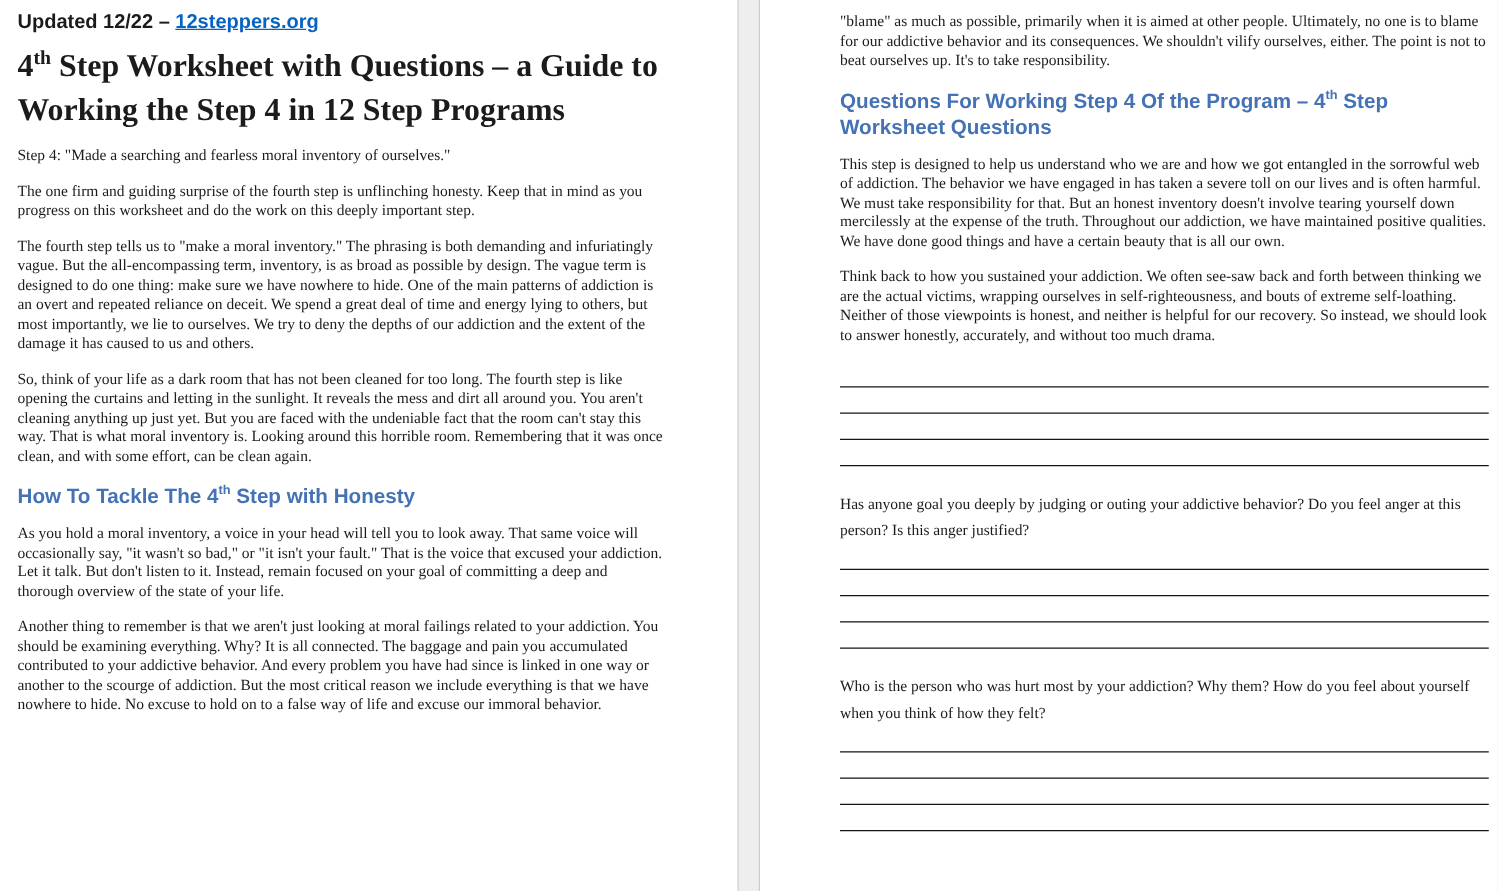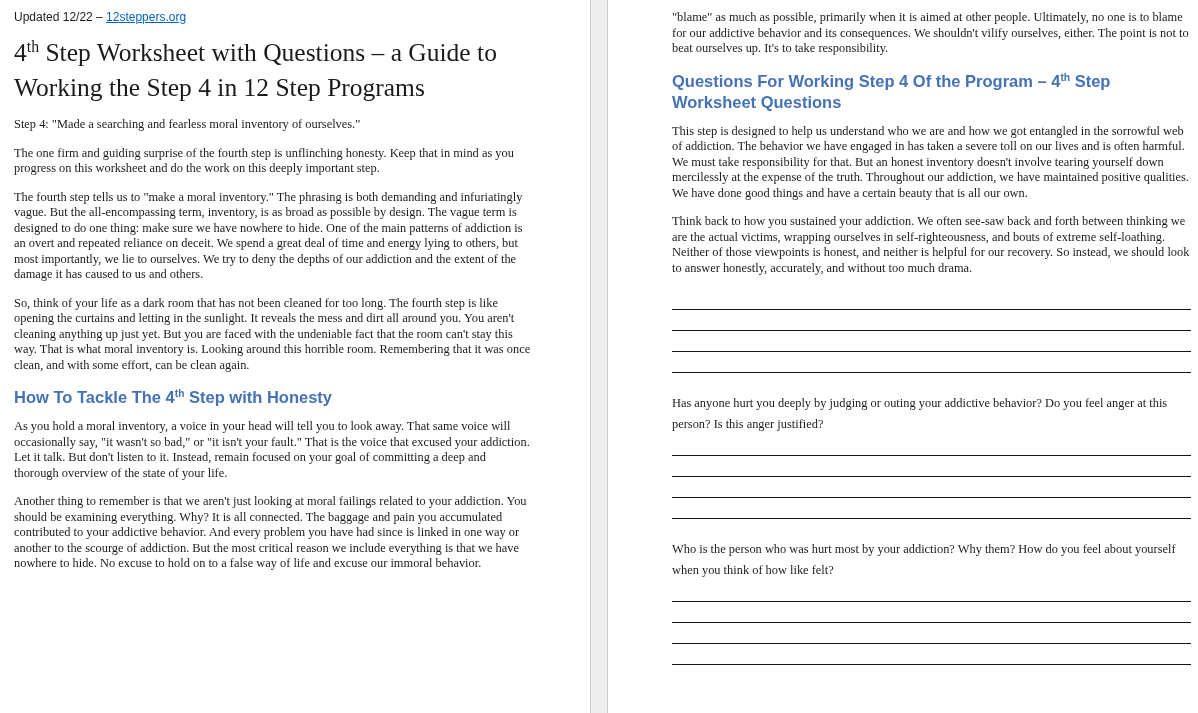--- a/index.html
+++ b/index.html
@@ -19,28 +19,28 @@
     border-right:1px solid var(--divider-border,#cccccc);
     padding:10px 57px 0 14px;
   }
   .page-right{
     left:607px;width:591px;
     border-left:1px solid var(--divider-border,#cccccc);
     padding:10px 7px 0 64px;
   }
   .updated{
     font-family:"Liberation Sans","DejaVu Sans",sans-serif;
-    font-size:12px;line-height:15px;
+    font-size:16px;line-height:15px;font-weight:bold;
   }
   .updated a{
     color:var(--link-blue,#0563c1);
     text-decoration:underline;cursor:pointer;
   }
   h1.doc-title{
-    font-size:25.5px;line-height:35px;font-weight:400;
+    font-size:25.5px;line-height:35px;font-weight:700;
     margin:10px 0 12px 0;letter-spacing:0;
   }
   p{font-size:12.4px;line-height:15.5px;margin:0 0 13px 0;}
   h2.sec{
     font-family:"Liberation Sans","DejaVu Sans",sans-serif;
     font-size:16.5px;line-height:21px;font-weight:700;
     color:var(--heading-blue,#4472b4);
     margin:14px 0 11px 0;
   }
   p.question{line-height:21px;margin:20px 0 0 0;}
@@ -82,29 +82,29 @@
     <p>This step is designed to help us understand who we are and how we got entangled in the sorrowful web of addiction. The behavior we have engaged in has taken a severe toll on our lives and is often harmful. We must take responsibility for that. But an honest inventory doesn't involve tearing yourself down mercilessly at the expense of the truth. Throughout our addiction, we have maintained positive qualities. We have done good things and have a certain beauty that is all our own.</p>
     <p>Think back to how you sustained your addiction. We often see-saw back and forth between thinking we are the actual victims, wrapping ourselves in self-righteousness, and bouts of extreme self-loathing. Neither of those viewpoints is honest, and neither is helpful for our recovery. So instead, we should look to answer honestly, accurately, and without too much drama.</p>
 
     <div class="answers">
       <div class="ln"></div>
       <div class="ln"></div>
       <div class="ln"></div>
       <div class="ln"></div>
     </div>
 
-    <p class="question">Has anyone hurt you deeply by judging or outing your addictive behavior? Do you feel anger at this person? Is this anger justified?</p>
+    <p class="question">Has anyone goal you deeply by judging or outing your addictive behavior? Do you feel anger at this person? Is this anger justified?</p>
     <div class="answers">
       <div class="ln"></div>
       <div class="ln"></div>
       <div class="ln"></div>
       <div class="ln"></div>
     </div>
 
-    <p class="question">Who is the person who was hurt most by your addiction? Why them? How do you feel about yourself when you think of how like felt?</p>
+    <p class="question">Who is the person who was hurt most by your addiction? Why them? How do you feel about yourself when you think of how they felt?</p>
     <div class="answers">
       <div class="ln"></div>
       <div class="ln"></div>
       <div class="ln"></div>
       <div class="ln"></div>
     </div>
   </div>
 
 </div>
 

